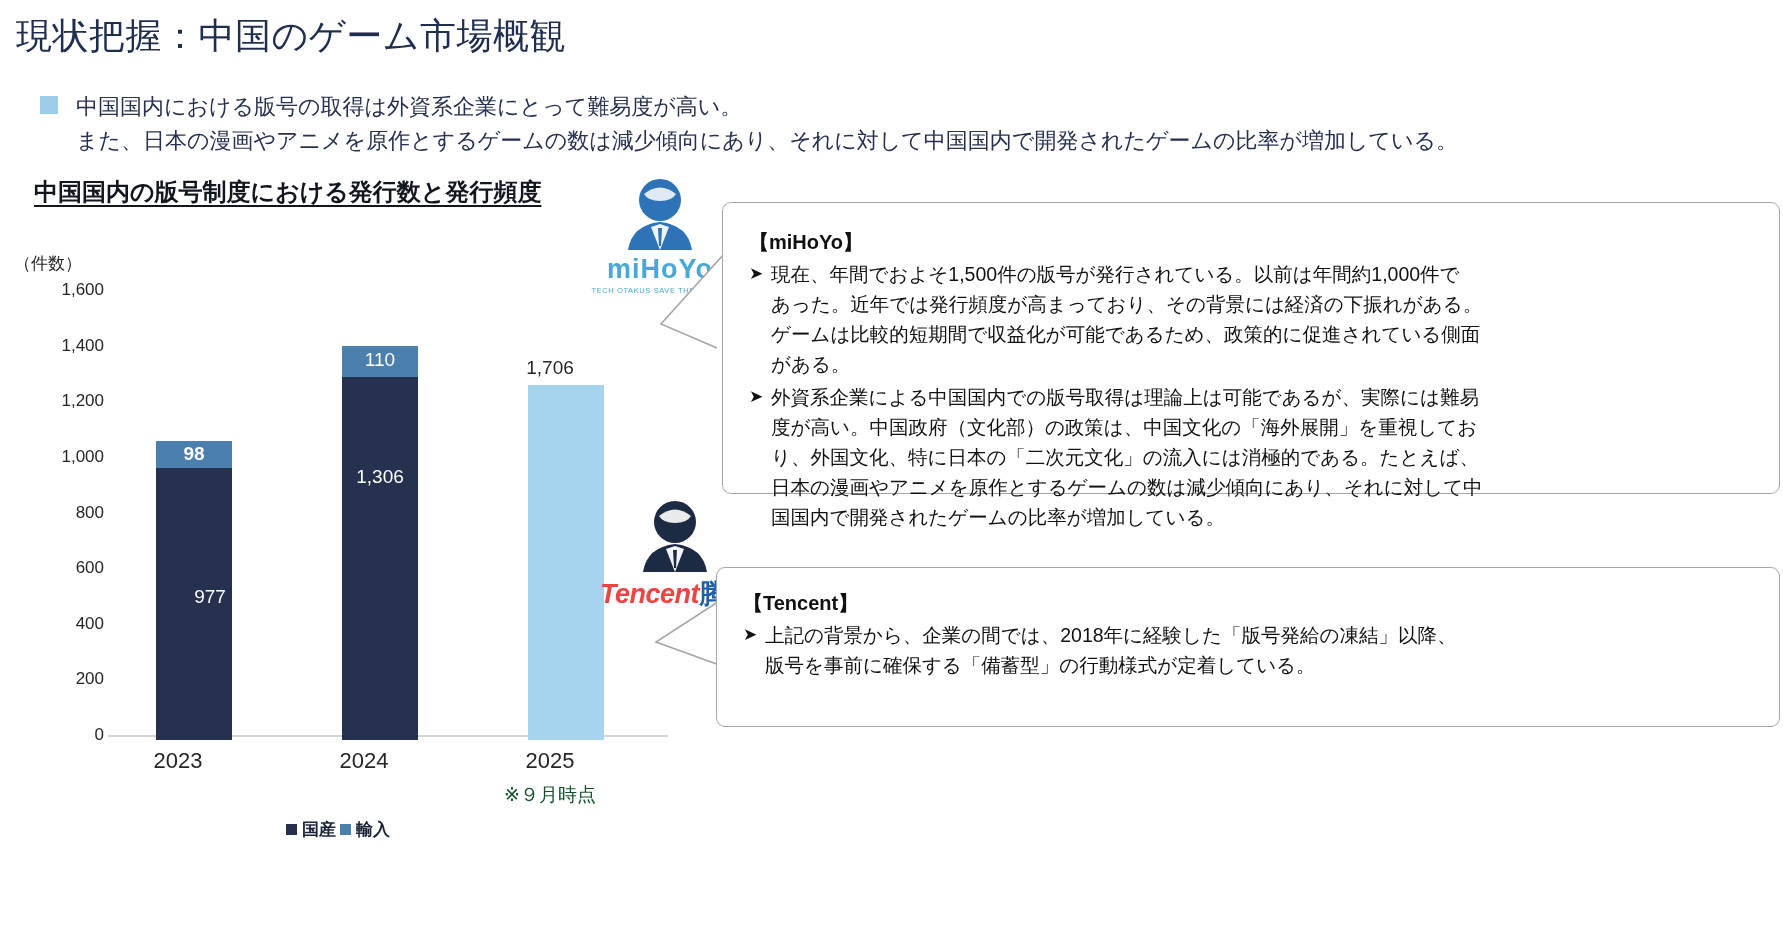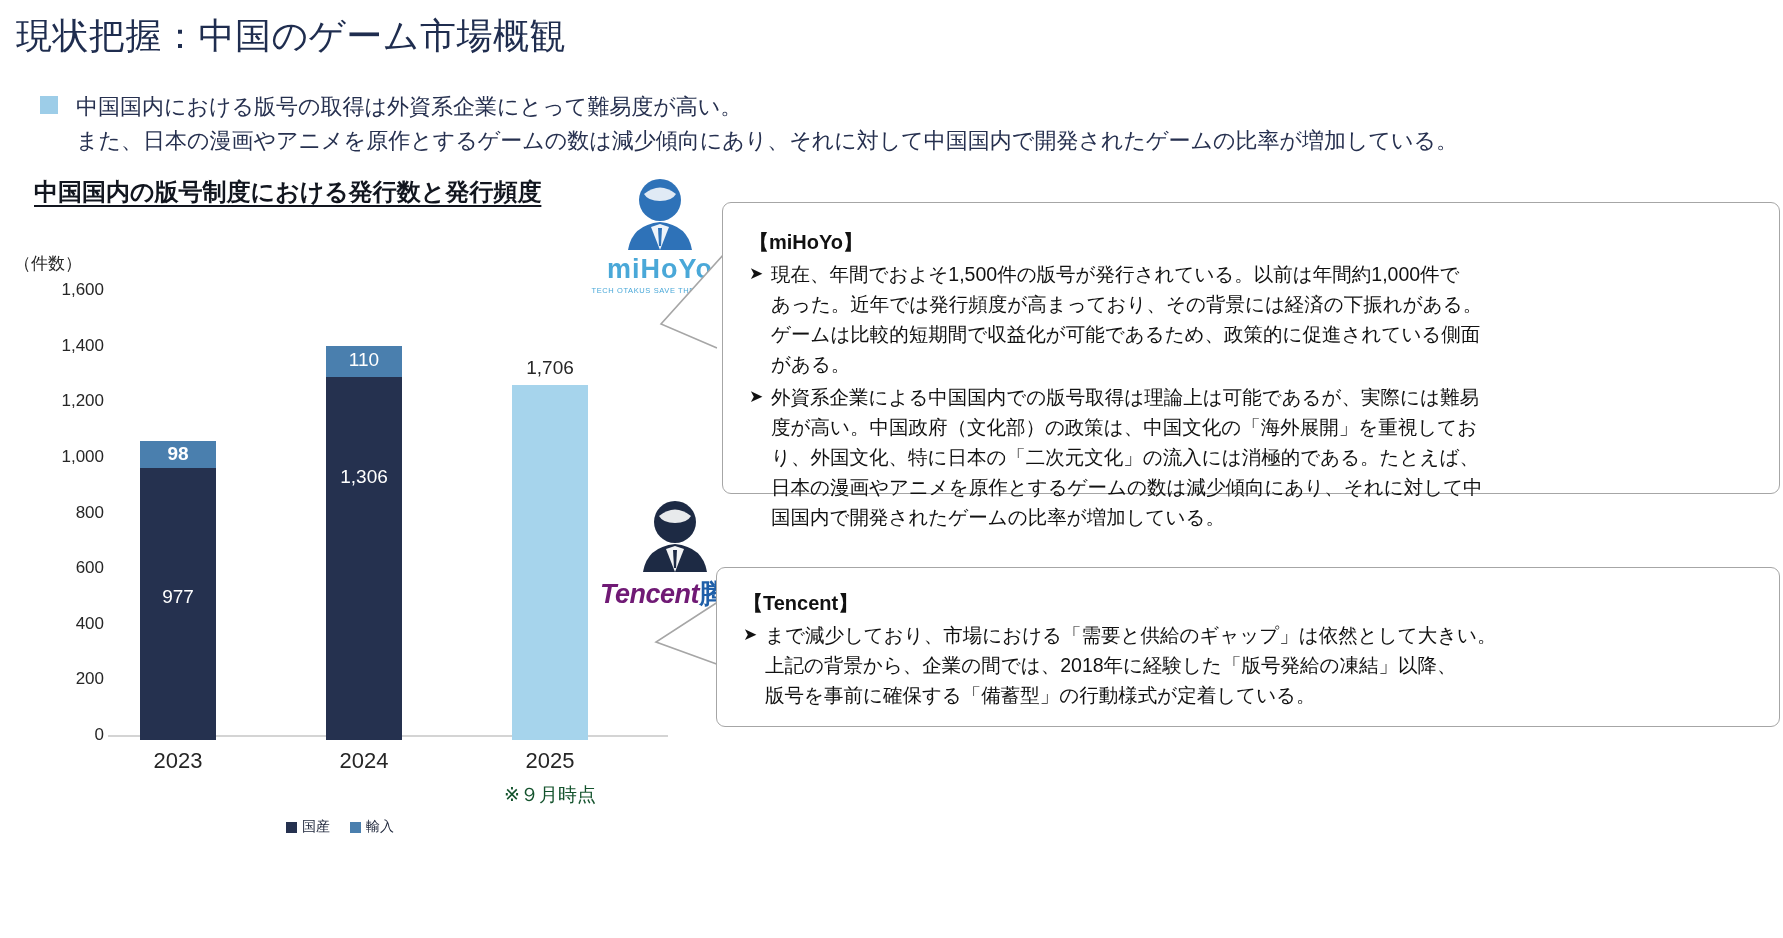--- a/index.html
+++ b/index.html
@@ -100,21 +100,21 @@
     height: 2px;
     background: #d4d4d4;
   }
   .bar-group {
     position: absolute;
     bottom: 0;
     width: 76px;
   }
   .seg {
     position: absolute;
-    left: 0;
+    left: 16px;
     width: 100%;
     box-sizing: border-box;
     color: #ffffff;
     font-size: 19px;
     text-align: center;
   }
   .seg-label {
     position: absolute;
     left: 0;
     width: 100%;
@@ -147,23 +147,23 @@
     font-size: 19px;
     color: #14532d;
     white-space: nowrap;
   }
   #legend {
     position: absolute;
     left: 256px;
     top: 528px;
     display: flex;
     align-items: center;
-    gap: 20px;
-    font-size: 14px;
-    font-weight: normal;
+    gap: 4px;
+    font-size: 17px;
+    font-weight: bold;
     color: #1b2338;
   }
   .legend-item { display: flex; align-items: center; gap: 5px; }
   .legend-swatch { width: 11px; height: 11px; flex: none; }
 
   
   .logo-wrap {
     position: absolute;
     text-align: center;
   }
@@ -177,21 +177,21 @@
     white-space: nowrap;
   }
   #mihoyo-word { color: #4aa8d8; font-style: normal; letter-spacing: 1px; }
   #mihoyo-tag {
     font-size: 7.5px;
     color: #4aa8d8;
     letter-spacing: 0.6px;
     white-space: nowrap;
     margin-top: 1px;
   }
-  #tencent-word { color: #701a75; text-align: center; }
+  #tencent-word { color: #ef4444; text-align: center; }
   #tencent-cn { color: #1f5fa8; font-style: normal; font-weight: bold; }
 
   
   .callout {
     position: absolute;
     background: #ffffff;
     border: 1.6px solid #a6a6a6;
     border-radius: 9px;
     box-sizing: border-box;
   }
@@ -264,21 +264,21 @@
   <div class="ytick" style="top:222.5px">800</div>
   <div class="ytick" style="top:278.1px">600</div>
   <div class="ytick" style="top:333.8px">400</div>
   <div class="ytick" style="top:389.4px">200</div>
   <div class="ytick" style="top:445px">0</div>
 
   <div id="axis-line"></div>
 
   <div class="bar-group" style="left:110px; bottom:-0px; height:299px;">
     <div class="seg seg-domestic" style="bottom:0; height:271.7px;">
-      <div class="seg-label" style="top:118px;">977</div>
+      <div class="seg-label" style="top:118px;margin-left:16px;">977</div>
     </div>
     <div class="seg seg-import" style="bottom:271.7px; height:27.3px;">
       <div class="seg-label" style="top:2px;font-weight:bold;">98</div>
     </div>
   </div>
 
   <div class="bar-group" style="left:296px; bottom:-0px; height:393.8px;">
     <div class="seg seg-domestic" style="bottom:0; height:392px;">
       <div class="seg-label" style="top:118px;">1,306</div>
     </div>
@@ -366,18 +366,17 @@
       <span>国国内で開発されたゲームの比率が増加している。</span>
     </div>
   </div>
 </div>
 
 <div class="callout" id="callout-tencent">
   <div class="callout-title">【Tencent】</div>
   <div class="callout-bullet">
     <div class="arrow-icon">➤</div>
     <div class="bullet-text">
-      <span>まで減少しており、市場における「需要と供給のギャップ」は依然として大きい。</span>
       <span>上記の背景から、企業の間では、2018年に経験した「版号発給の凍結」以降、</span>
       <span>版号を事前に確保する「備蓄型」の行動様式が定着している。</span>
     </div>
   </div>
 </div>
 
 </body></html>

